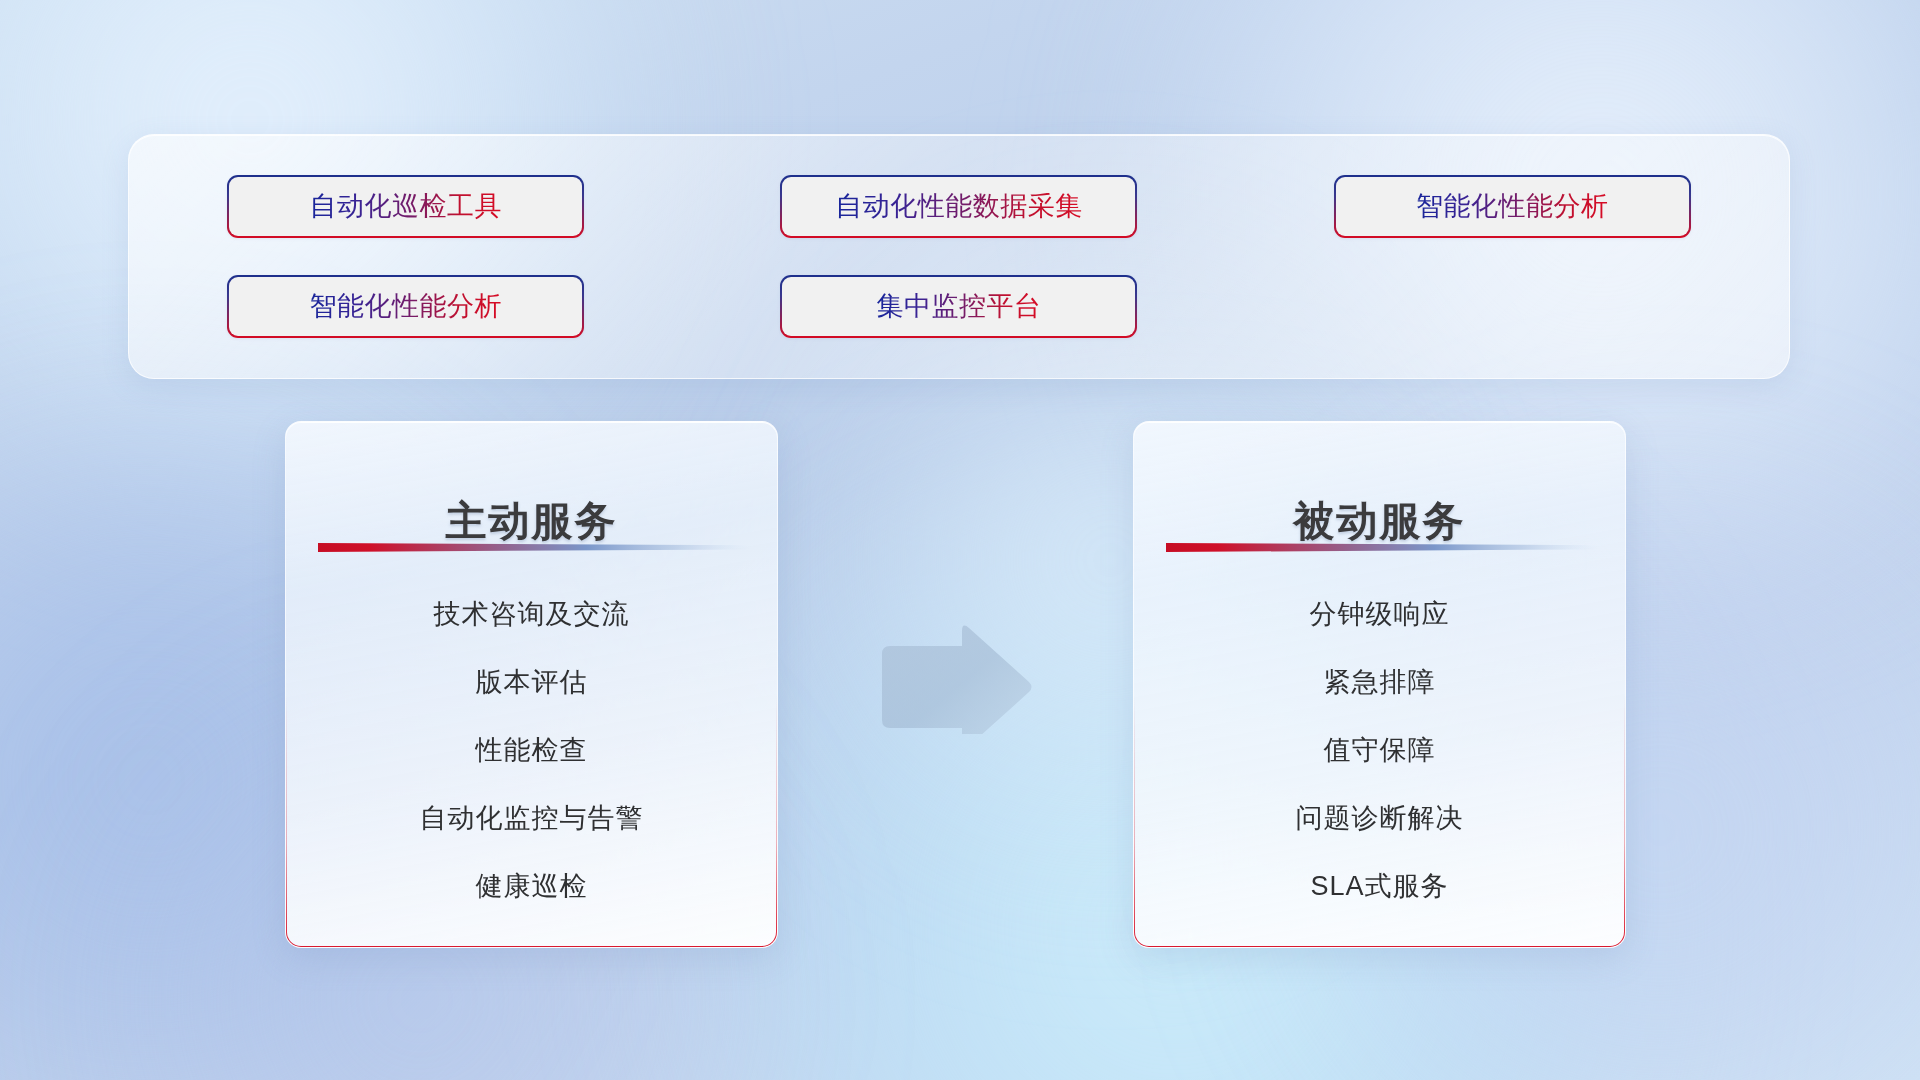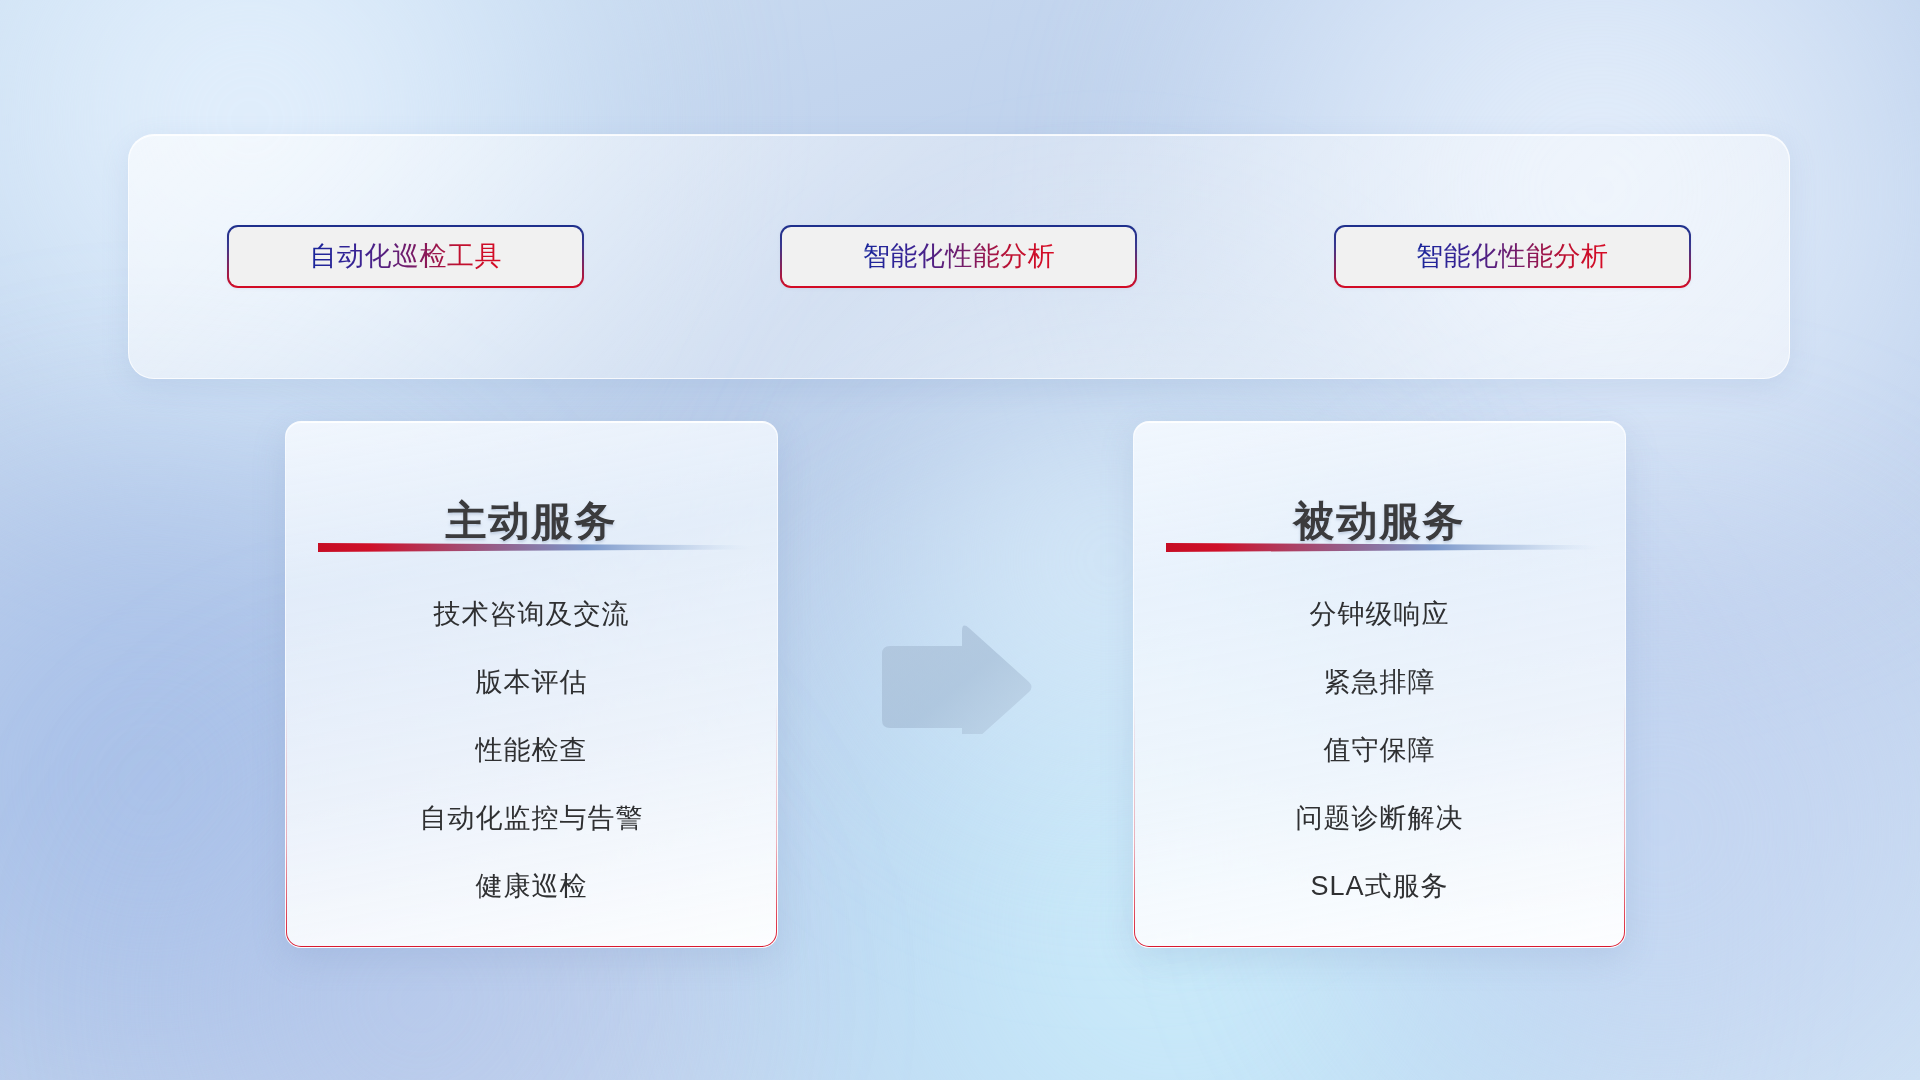--- a/index.html
+++ b/index.html
@@ -164,30 +164,36 @@
 
 <div id="stage">
 
   <section id="top-panel">
     <div class="tag-grid">
 
       <div class="tag">
         <span class="tag-label">自动化巡检工具</span>
       </div>
 
+      <div class="tag">
+        <span class="tag-label">自动化性能数据采集</span>
+      </div>
 
       <div class="tag">
         <span class="tag-label">智能化性能分析</span>
       </div>
 
       <div class="tag">
         <span class="tag-label">智能化性能分析</span>
       </div>
 
 
+      <div class="tag">
+        <span class="tag-label">集中监控平台</span>
+      </div>
 
     </div>
   </section>
 
   <section class="card" id="card-proactive">
     <h2 class="card-title">主动服务</h2>
 
     <div class="card-divider">
       <svg viewBox="0 0 435 11" preserveAspectRatio="none" aria-hidden="true">
         <defs>

